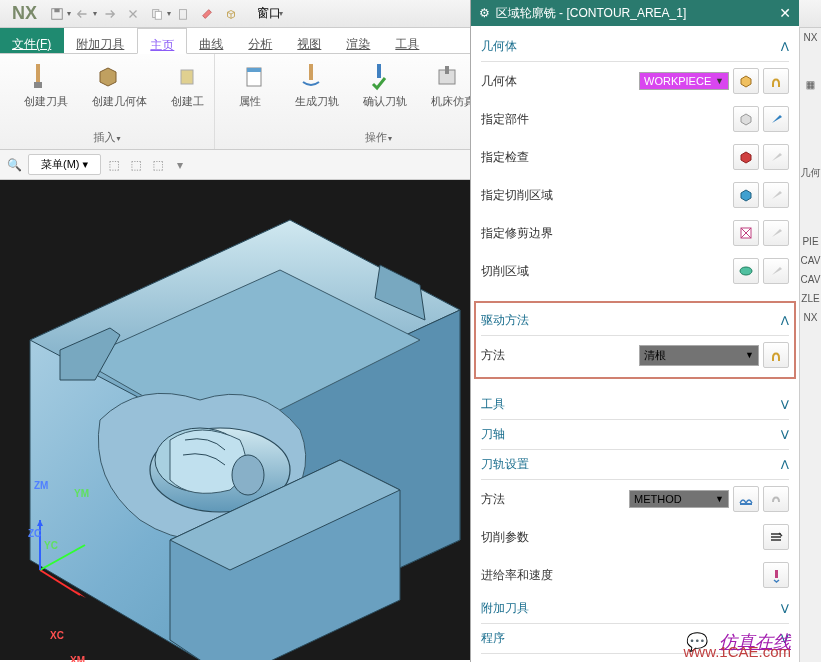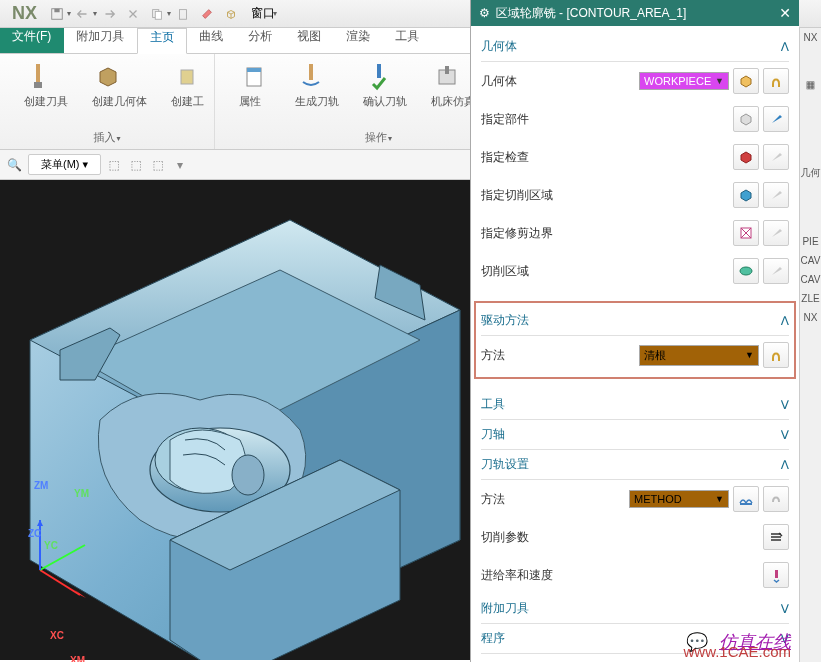--- a/index.html
+++ b/index.html
@@ -7,23 +7,23 @@
 
 
 .titlebar { height: 28px; background: linear-gradient(#f5f5f5,#e8e8e8); display: flex; align-items: center; padding: 0 4px; border-bottom: 1px solid #ccc; }
 .nx-logo { font-weight: bold; color: #7a8a6a; font-size: 18px; padding: 0 8px; }
 .tb-icon { width: 20px; height: 20px; margin: 0 2px; display: flex; align-items: center; justify-content: center; color: #888; }
 .tb-icon svg { width: 14px; height: 14px; }
 .dropdown-arrow { font-size: 8px; color: #666; margin-left: -2px; }
 
 
 .ribbon-tabs { height: 26px; background: #fff; display: flex; border-bottom: 1px solid #ccc; }
-.tab { padding: 0 12px; color: #555; border-right: 1px solid transparent; }
+.tab { padding: 8px 12px; color: #555; border-right: 1px solid transparent; text-decoration: underline; }
 .tab.file { background: #1f8a70; color: #fff; }
-.tab.active { background: #fff; border: 1px solid #ccc; border-bottom: 1px solid #fff; margin-bottom: -1px; color: #0369a1; }
+.tab.active { background: #fff; border: 1px solid #ccc; border-bottom: 1px solid #fff; margin-bottom: -1px; color: #8b5cf6; }
 
 
 .ribbon { height: 96px; background: linear-gradient(#fdfdfd,#f0f0f0); display: flex; border-bottom: 1px solid #ccc; }
 .ribbon-group { border-right: 1px solid #ddd; padding: 4px 8px; display: flex; flex-direction: column; }
 .ribbon-group-label { text-align: center; font-size: 11px; color: #666; margin-top: auto; }
 .ribbon-btns { display: flex; gap: 6px; }
 .ribbon-btn { display: flex; flex-direction: column; gap: 2px; padding: 2px; margin-left: 14px; }
 .ribbon-btn .icon { width: 32px; height: 32px; display: flex; align-items: center; justify-content: center; }
 .ribbon-btn .label { font-size: 11px; color: #555; }
 
@@ -44,21 +44,21 @@
 .dialog { position: absolute; left: 470px; top: 0; width: 329px; height: 662px; background: #fff; border-left: 1px solid #aaa; display: flex; flex-direction: column; }
 .dialog-title { height: 26px; background: #2a7a6e; color: #fff; display: flex; align-items: center; padding: 0 8px; font-size: 12px; }
 .dialog-title .gear { margin-right: 6px; }
 .dialog-title .close { margin-left: auto; font-size: 14px; }
 .dialog-body { flex: 1; overflow-y: auto; padding: 6px 10px; }
 .section-head { color: #1a6e8e; font-size: 12px; padding: 6px 0; border-bottom: 1px solid #e0e0e0; display: flex; align-items: center; }
 .section-head .chev { margin-left: auto; color: #1a6e8e; font-size: 12px; }
 .section-row { display: flex; align-items: center; padding: 6px 0; min-height: 32px; }
 .section-row .label { flex: 0 0 90px; font-size: 12px; color: #333; }
 .section-row .control { flex: 1; display: flex; align-items: center; gap: 4px; justify-content: flex-end; }
-.combo { border: 1px solid #aaa; padding: 2px 4px; font-size: 11px; min-width: 90px; display: flex; align-items: center; background: #a16207; }
+.combo { border: 1px solid #aaa; padding: 2px 4px; font-size: 11px; min-width: 90px; display: flex; align-items: center; background: #737373; }
 .combo.sel { color: #fff; background: #d946ef; }
 .combo .arrow { margin-left: auto; font-size: 9px; }
 .icon-btn { width: 26px; height: 26px; border: 1px solid #ccc; background: linear-gradient(#fff,#eee); border-radius: 2px; display: flex; align-items: center; justify-content: center; }
 .icon-btn svg { width: 16px; height: 16px; }
 .highlighted { outline: 2px solid #d08070; outline-offset: 1px; }
 
 
 .watermark { position: absolute; bottom: 8px; right: 30px; font-size: 18px; color: #888; display:flex; align-items:center; gap:10px;}
 .watermark .wm1 { color: #a21caf; font-style: italic; text-decoration: underline;}
 .url { position:absolute; bottom:2px; right:30px; font-size:15px; color:#c04040;}
@@ -106,21 +106,21 @@
   <span class="tb-icon">
       <svg viewBox="0 0 16 16">
         <path d="M3 10 L10 3 L13 6 L6 13 Z" fill="#f08080" stroke="#c06060"></path>
       </svg>
     </span>
   <span class="tb-icon">
       <svg viewBox="0 0 16 16">
         <path d="M4 6 L8 4 L12 6 L12 11 L8 13 L4 11 Z M4 6 L8 8 L12 6 M8 8 V13" fill="none" stroke="#c0a050"></path>
       </svg>
     </span>
-  <span style="margin-left:8px">窗口</span>
+  <span style="margin-left:14px">窗口</span>
   <span class="dropdown-arrow">▾</span>
 </div>
 
 <div class="ribbon-tabs">
   <div class="tab file">文件(F)</div>
   <div class="tab">附加刀具</div>
   <div class="tab active">主页</div>
   <div class="tab">曲线</div>
   <div class="tab">分析</div>
   <div class="tab">视图</div>

